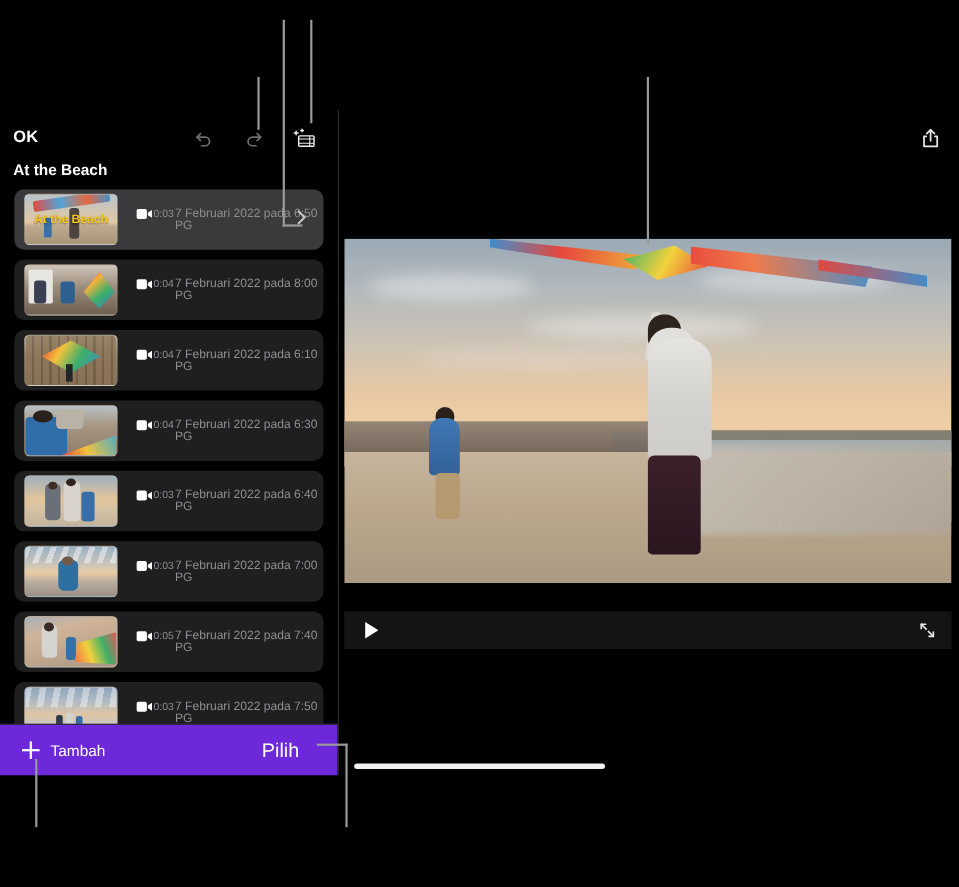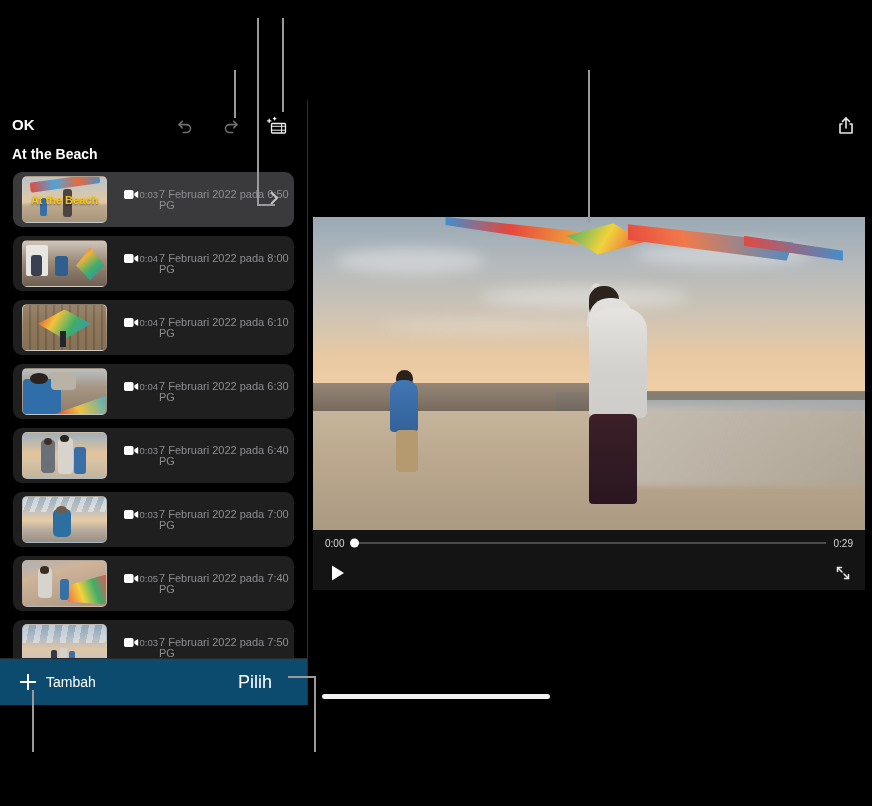--- a/index.html
+++ b/index.html
@@ -50,21 +50,21 @@
     font-size:11px; line-height:11px; text-shadow:0 1px 2px rgba(0,0,0,.55);
   }
   .clip-meta { margin-left:17px; display:flex; flex-direction:row; gap:1px; }
   .cam-icon { width:16px; height:11px; margin-bottom:3px; }
   .clip-dur { font-size:9.5px; color:#8e8e93; line-height:11px; }
   .clip-date { font-size:11px; color:#8e8e93; line-height:11px; }
   .row-chevron { position:absolute; right:14px; top:50%; transform:translateY(-50%); }
 
   #sidebar-bottom {
     position:absolute; left:0; bottom:0; width:307px; height:47px;
-    background:#0c4a6e; display:flex; align-items:center;
+    background:#6d28d9; display:flex; align-items:center;
     border-top:1px solid #2a2a2a;
   }
   #add-button { display:flex; align-items:center; margin-left:20px; gap:10px; }
   #add-button .plus { width:16px; height:16px; position:relative; }
   #add-button .plus:before, #add-button .plus:after {
     content:""; position:absolute; background:#fff;
   }
   #add-button .plus:before { left:0; top:7px; width:16px; height:2px; }
   #add-button .plus:after { top:0; left:7px; width:2px; height:16px; }
   #add-label { font-size:14px; color:#fff; }
@@ -427,27 +427,20 @@
     <div class="man-head"></div>
     <div class="man-hood"></div>
     <div class="man-body"></div>
     <div class="man-legs"></div>
 
     <div class="boy-head"></div>
     <div class="boy-body"></div>
     <div class="boy-legs"></div>
   </div>
 
-  <div id="scrubber-bar">
-    <span class="time-label" id="time-start">0:00</span>
-    <div id="track">
-      <div id="scrub-knob"></div>
-    </div>
-    <span class="time-label" id="time-end">0:29</span>
-  </div>
 
   <div id="transport">
     <div id="play-button">
       <svg width="18" height="18" viewBox="0 0 18 18" fill="#fff">
           <path d="M3 1.5l12 7.5-12 7.5z"></path>
         </svg>
     </div>
     <div id="fullscreen-button">
       <svg width="16" height="16" viewBox="0 0 16 16" fill="none" stroke="#e8e8e8" stroke-width="1.5" stroke-linecap="round" stroke-linejoin="round">
         <path d="M6.5 2.5h-4v4"></path>

